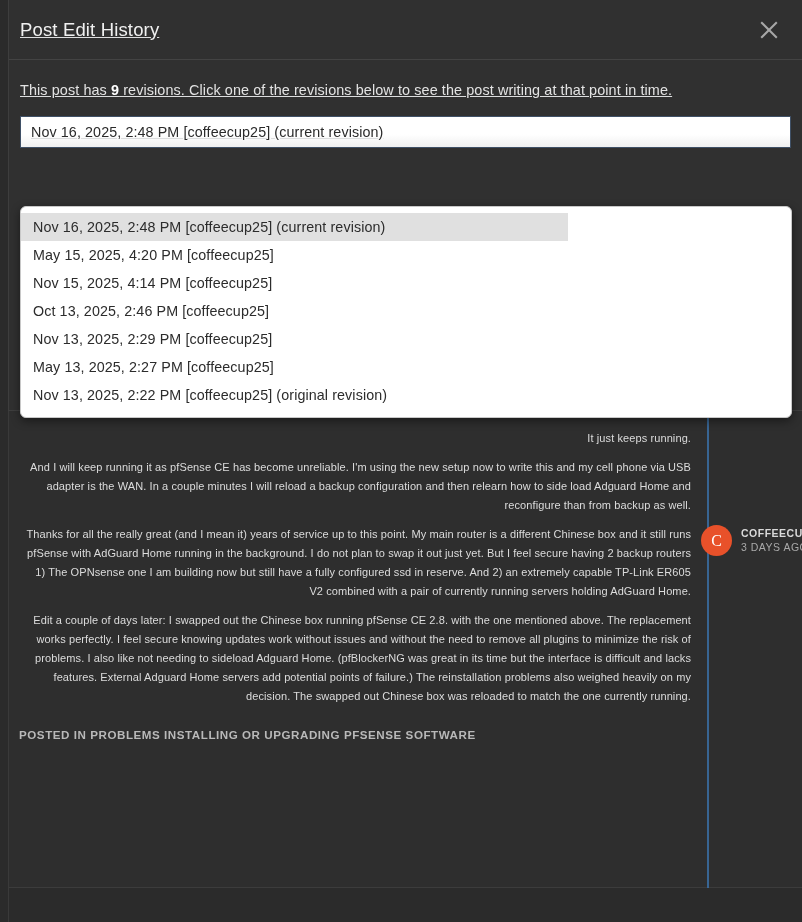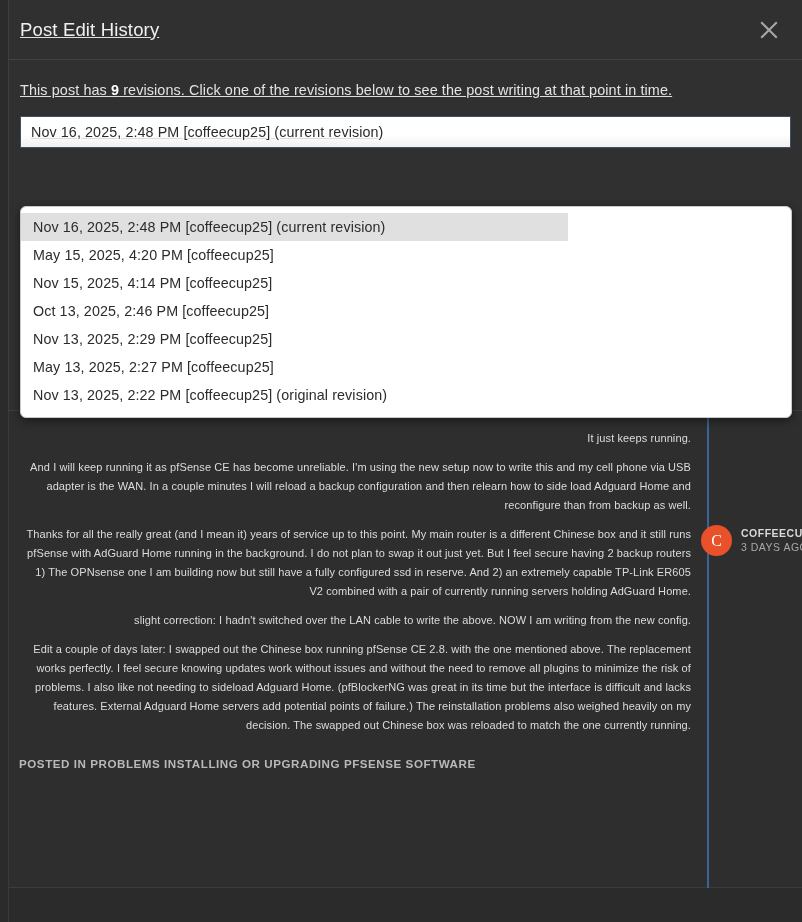--- a/index.html
+++ b/index.html
@@ -220,21 +220,20 @@
 
   <div class="post-pane">
 
     <div class="post-divider"></div>
 
     <div class="post-body">
       <p>Then, after it loaded and ran perfectly I rebooted it several times to see if it stayed on point and didn't flake out into that weird shell.</p>
       <p>It just keeps running.</p>
       <p>And I will keep running it as pfSense CE has become unreliable. I'm using the new setup now to write this and my cell phone via USB adapter is the WAN. In a couple minutes I will reload a backup configuration and then relearn how to side load Adguard Home and reconfigure than from backup as well.</p>
       <p>Thanks for all the really great (and I mean it) years of service up to this point. My main router is a different Chinese box and it still runs pfSense with AdGuard Home running in the background. I do not plan to swap it out just yet. But I feel secure having 2 backup routers 1) The OPNsense one I am building now but still have a fully configured ssd in reserve. And 2) an extremely capable TP-Link ER605 V2 combined with a pair of currently running servers holding AdGuard Home.</p>
-      <p>slight correction: I hadn't switched over the LAN cable to write the above. NOW I am writing from the new config.</p>
       <p>Edit a couple of days later: I swapped out the Chinese box running pfSense CE 2.8. with the one mentioned above. The replacement works perfectly. I feel secure knowing updates work without issues and without the need to remove all plugins to minimize the risk of problems. I also like not needing to sideload Adguard Home. (pfBlockerNG was great in its time but the interface is difficult and lacks features. External Adguard Home servers add potential points of failure.) The reinstallation problems also weighed heavily on my decision. The swapped out Chinese box was reloaded to match the one currently running.</p>
       <div class="posted-in">POSTED IN PROBLEMS INSTALLING OR UPGRADING PFSENSE SOFTWARE</div>
     </div>
 
     <div class="author-block">
       <div class="avatar">C</div>
       <div class="author-meta">
         <div class="author-name">COFFEECUP25</div>
         <div class="author-time">3 DAYS AGO</div>
       </div>

